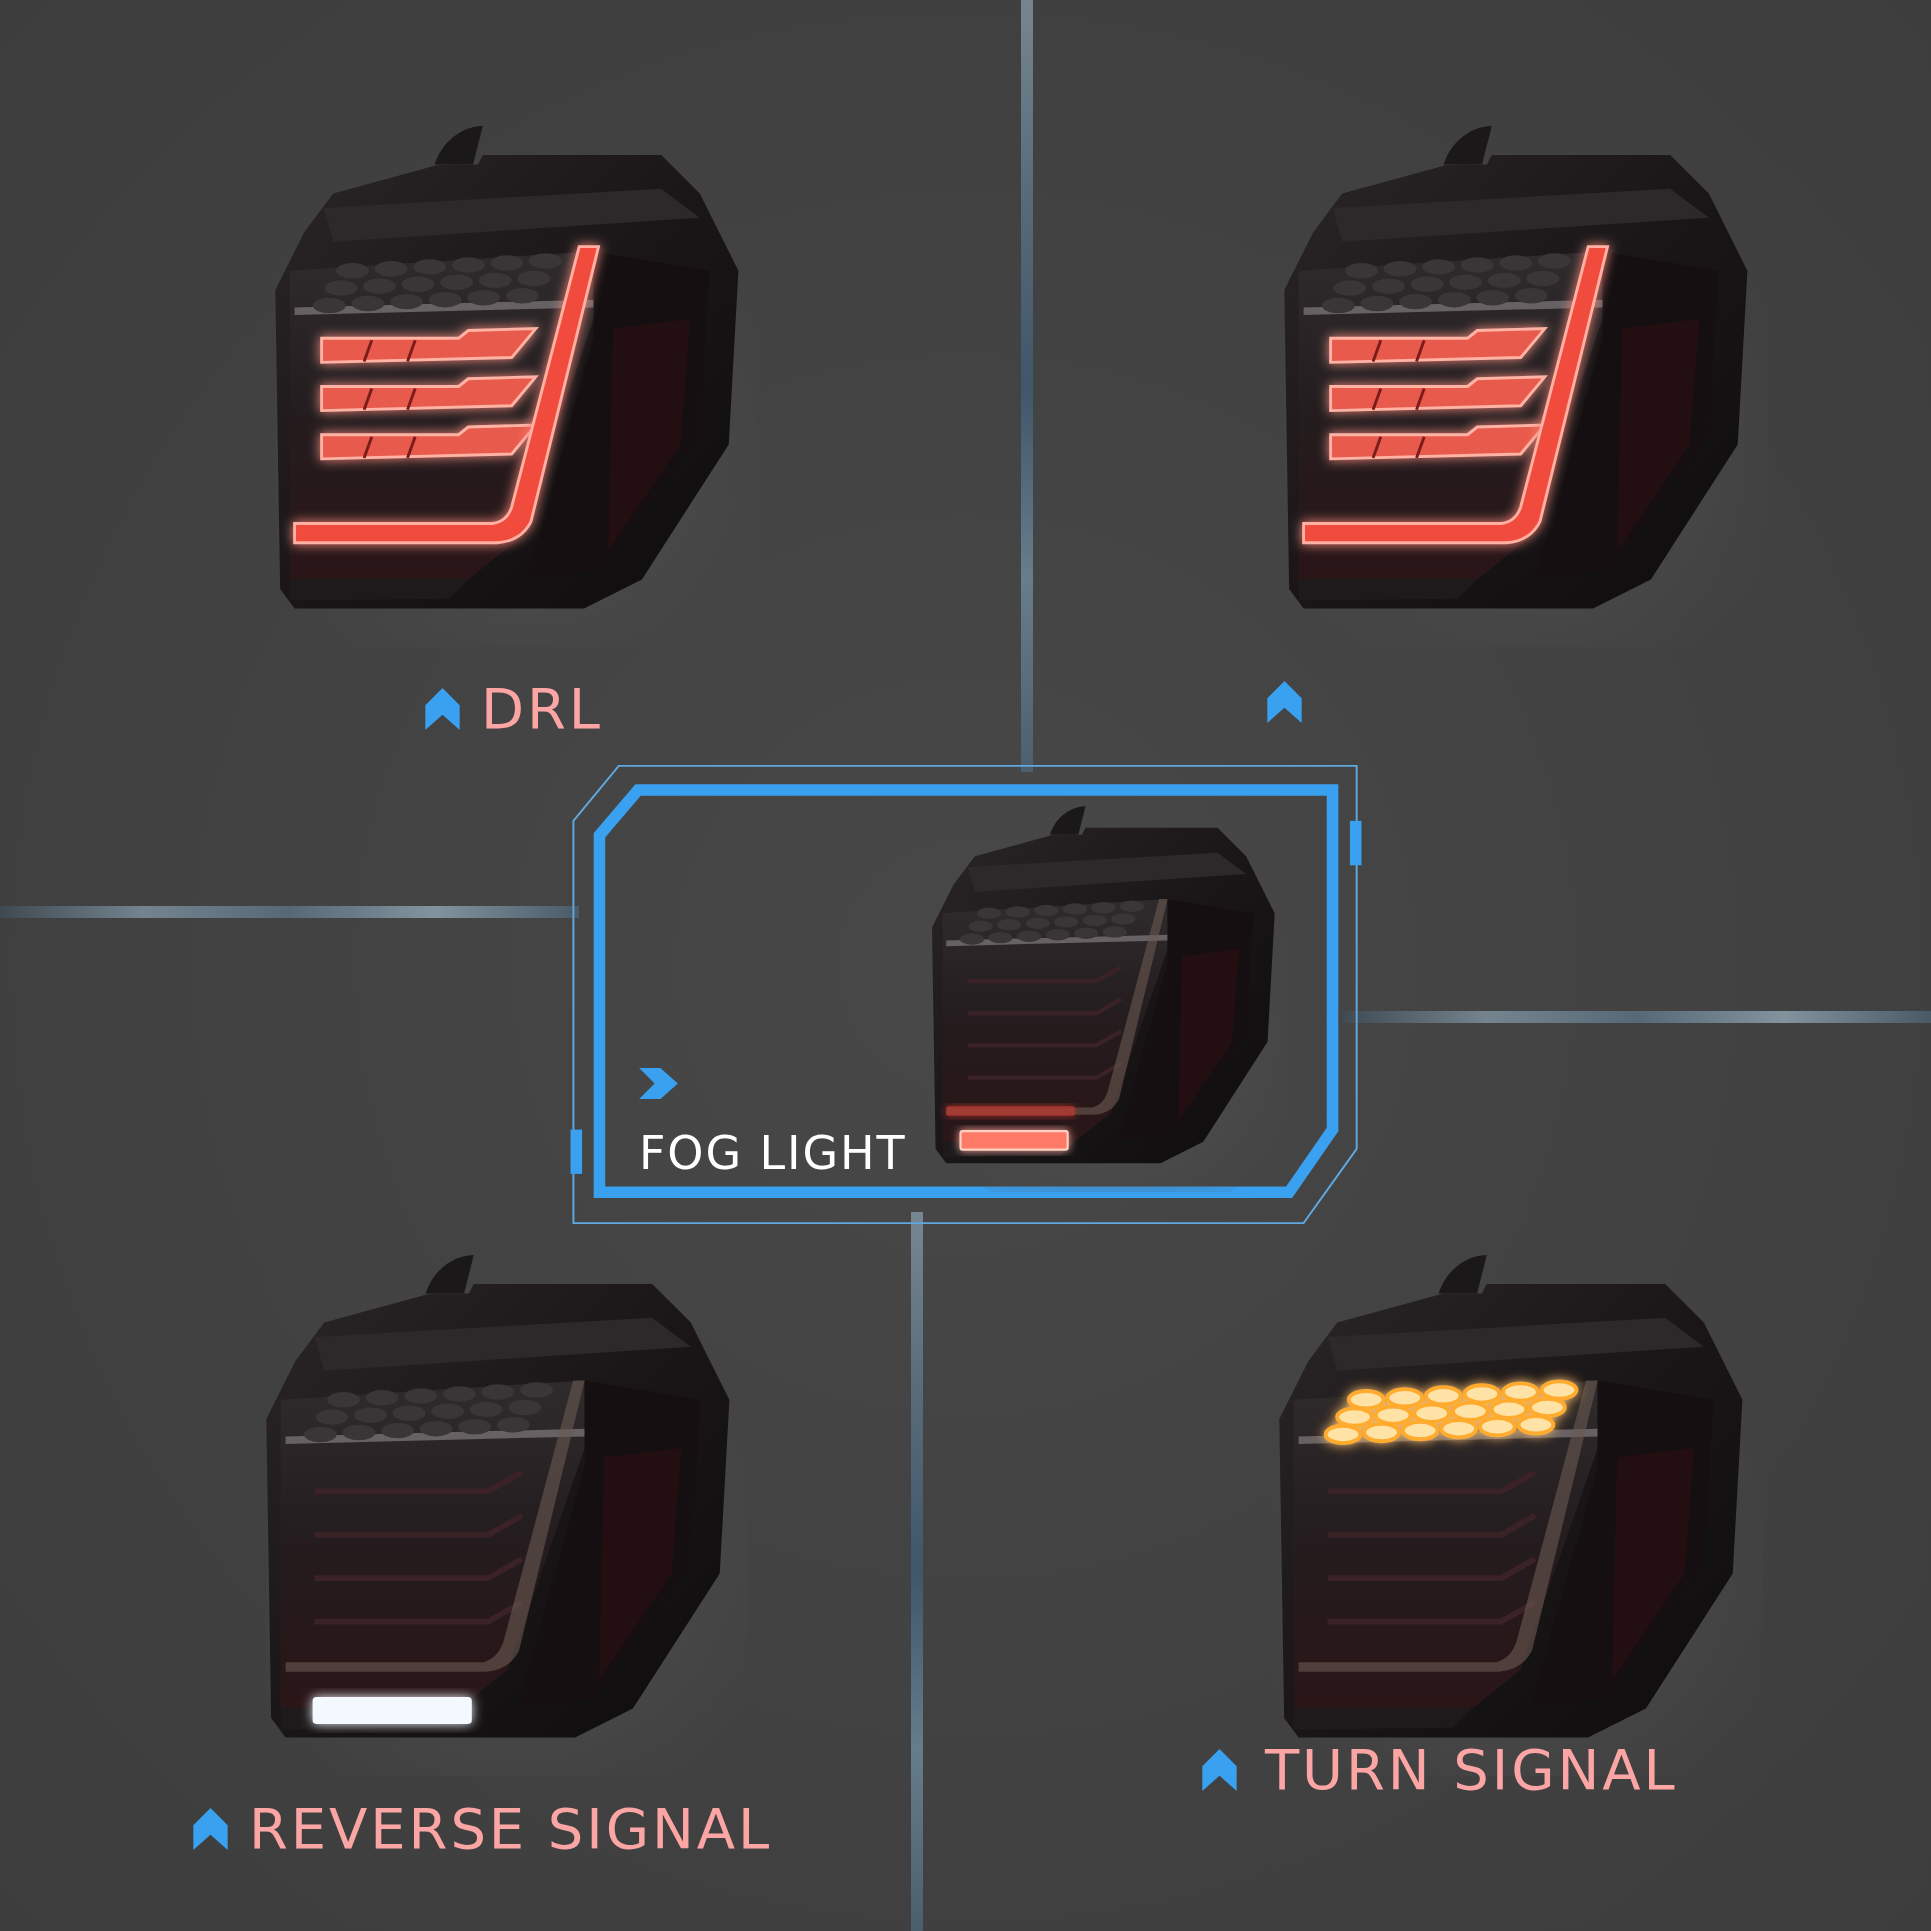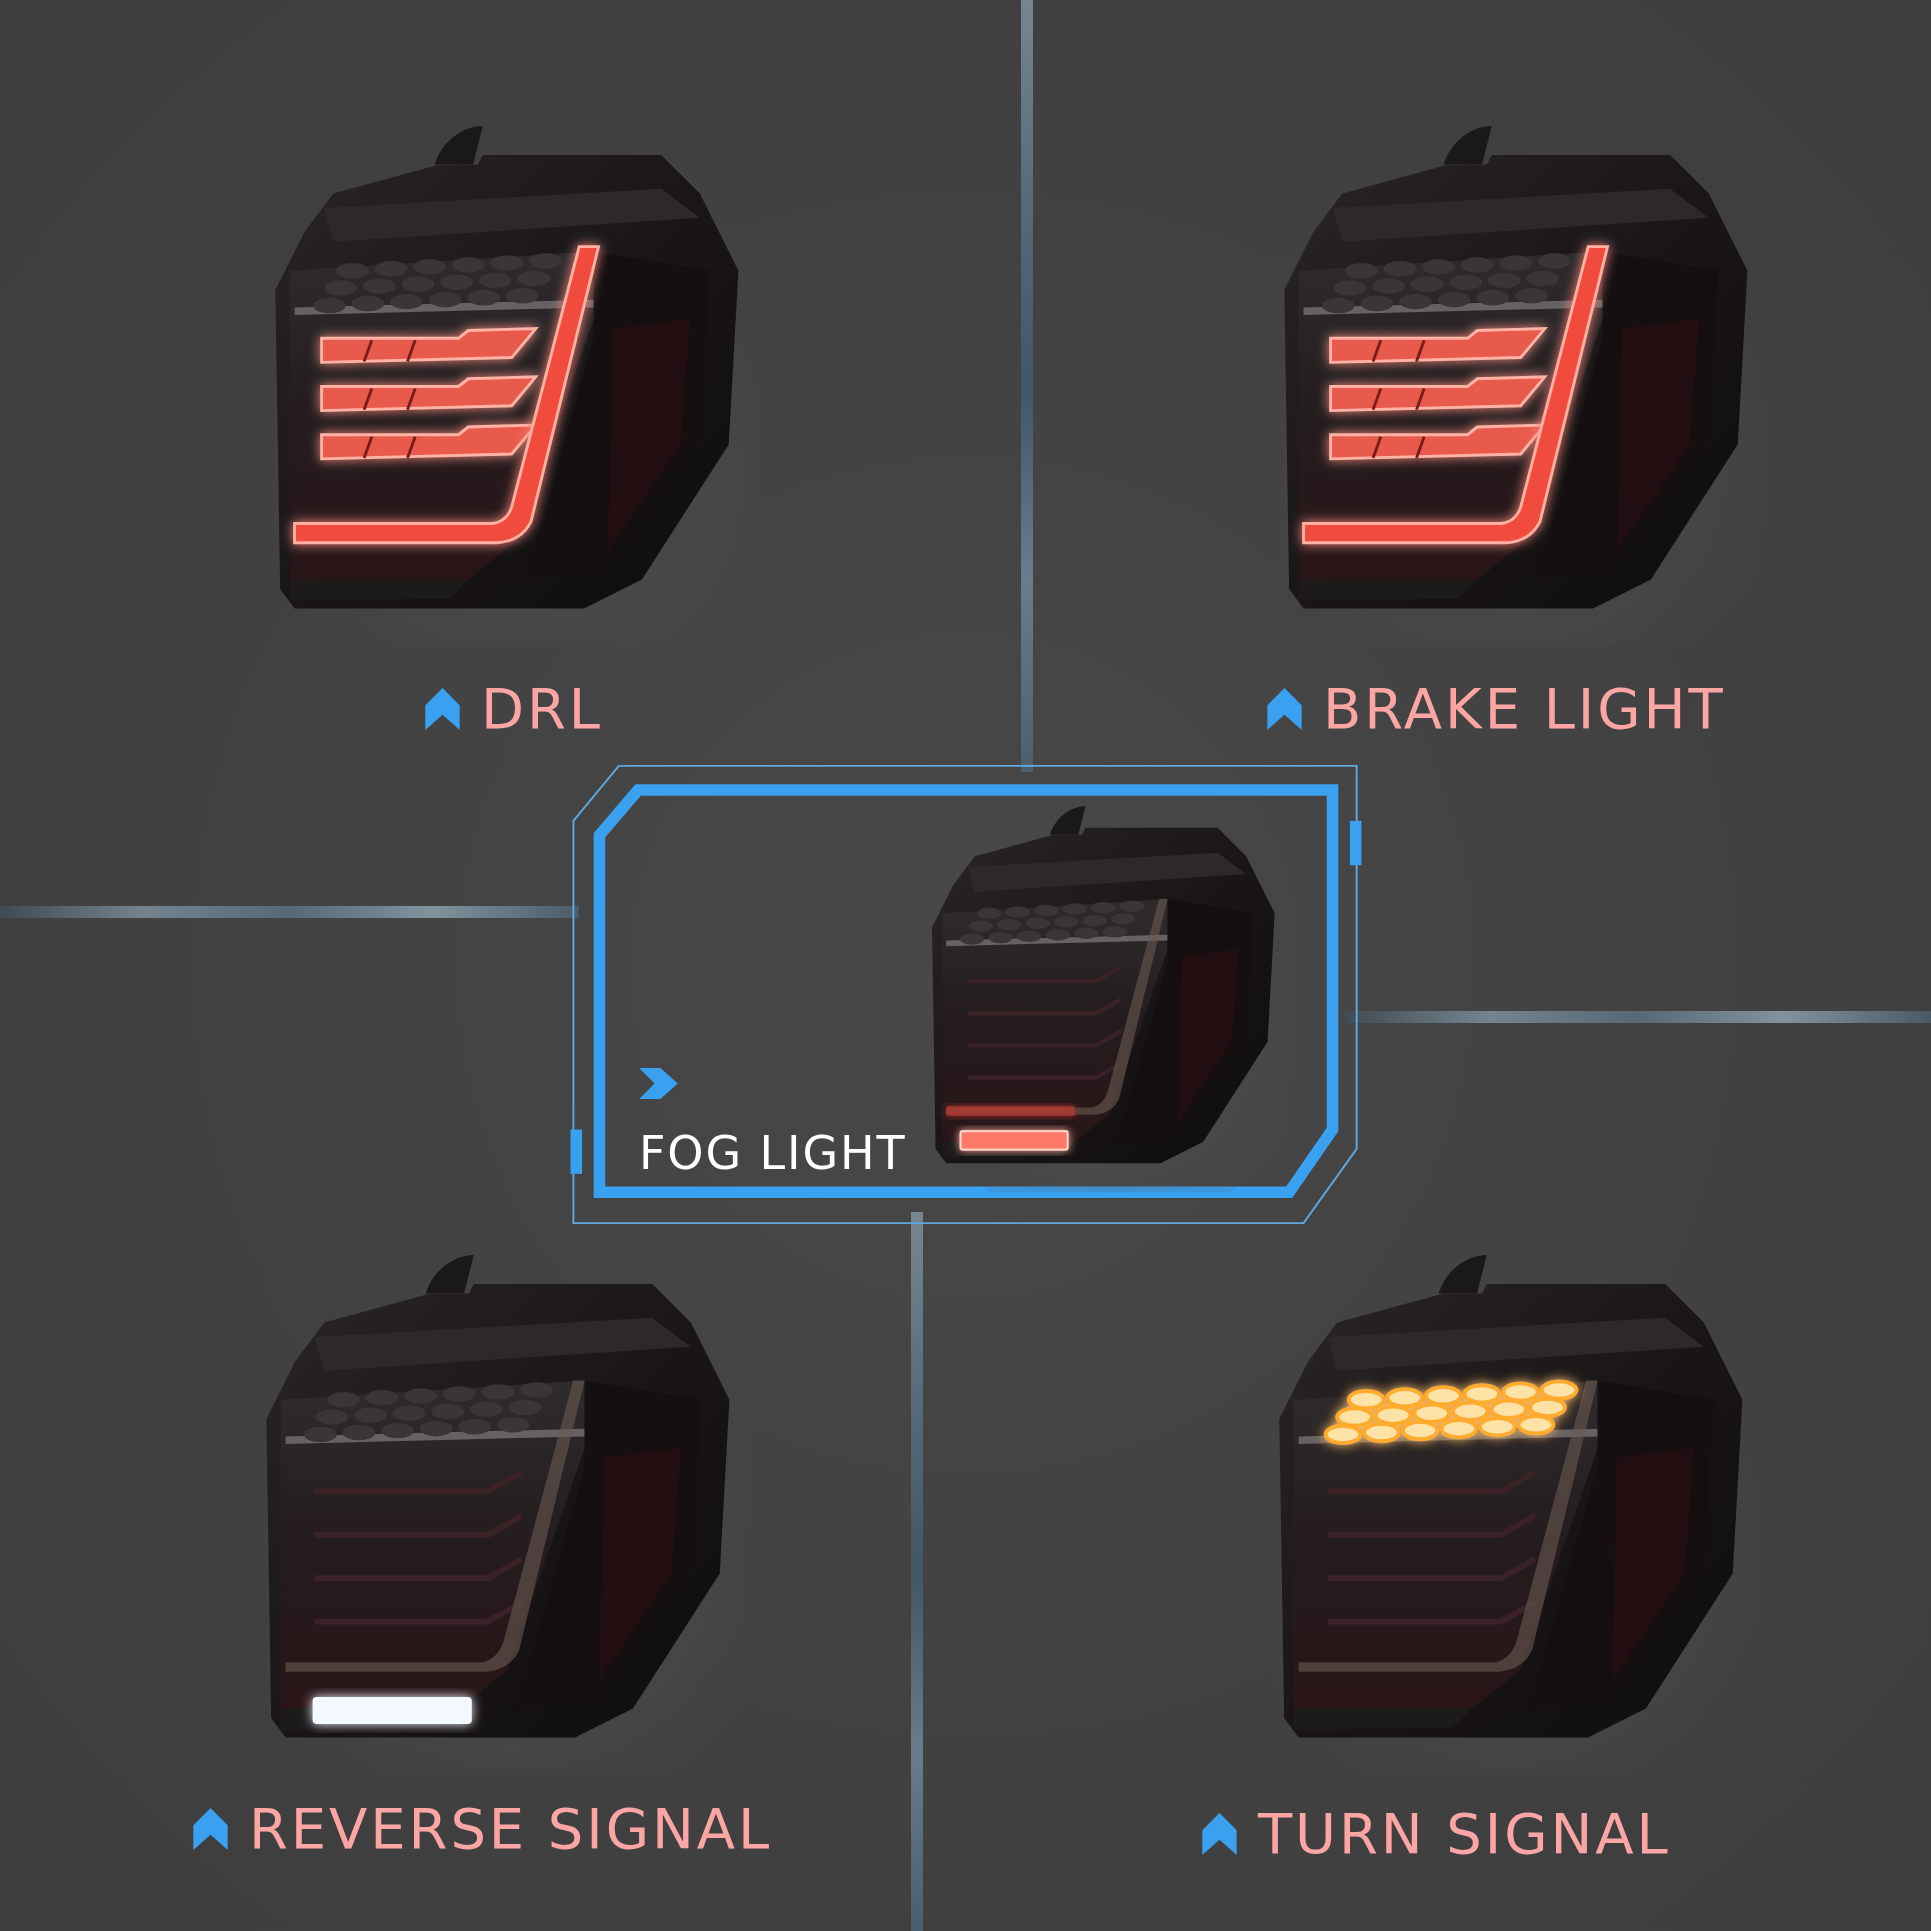--- a/index.html
+++ b/index.html
@@ -126,21 +126,20 @@
   <svg class="lamp" style="left:1284px;top:126px;" width="483" height="521" viewBox="0 0 500 540">
     <use href="#lampbase"></use>
     <use href="#hexgrid-dim"></use>
     <use href="#chevrons-lit"></use>
     <use href="#jbar-lit"></use>
   </svg>
   <div class="label" style="left:1267px;top:681px;">
     <svg class="chev" width="35" height="42" viewBox="0 0 36 44">
         <path d="M0 44 L0 18 L18 0 L36 18 L36 44 L18 28 Z" fill="#3aa0f0"></path>
       </svg>
-    <span class="txt">BRAKE LIGHT</span>
   </div>
 </div>
 
 <div class="panel">
   <svg class="frame" style="left:570px;top:763px;" width="792" height="463" viewBox="0 0 820 480">
     <path d="M3 60 L50 3 L815 3 L815 400 L760 477 L3 477 Z" fill="none" stroke="#5fa8e0" stroke-width="2"></path>
     <path d="M30 75 L70 28 L790 28 L790 380 L745 445 L30 445 Z" fill="none" stroke="#3aa0f0" stroke-width="12"></path>
     <rect x="808" y="60" width="12" height="46" fill="#3aa0f0"></rect>
     <rect x="0" y="380" width="12" height="46" fill="#3aa0f0"></rect>
   </svg>
@@ -185,20 +184,20 @@
           <ellipse cx="130" cy="148" rx="18" ry="9"></ellipse>
           <ellipse cx="170" cy="146" rx="18" ry="9"></ellipse>
         <ellipse cx="210" cy="144" rx="18" ry="9"></ellipse>
           <ellipse cx="250" cy="142" rx="18" ry="9"></ellipse>
           <ellipse cx="290" cy="140" rx="18" ry="9"></ellipse>
       </g>
       <use href="#amberrow" transform="translate(-12,18)"></use>
       <use href="#amberrow" transform="translate(-24,36)"></use>
     </g>
   </svg>
-  <div class="label" style="left:1202px;top:1806px;">
+  <div class="label" style="left:1202px;top:1742px;gap:7px;">
     <svg class="chev" width="35" height="42" viewBox="0 0 36 44">
         <path d="M0 44 L0 18 L18 0 L36 18 L36 44 L18 28 Z" fill="#3aa0f0"></path>
       </svg>
     <span class="txt">TURN SIGNAL</span>
   </div>
 </div>
 
 
 </body></html>

